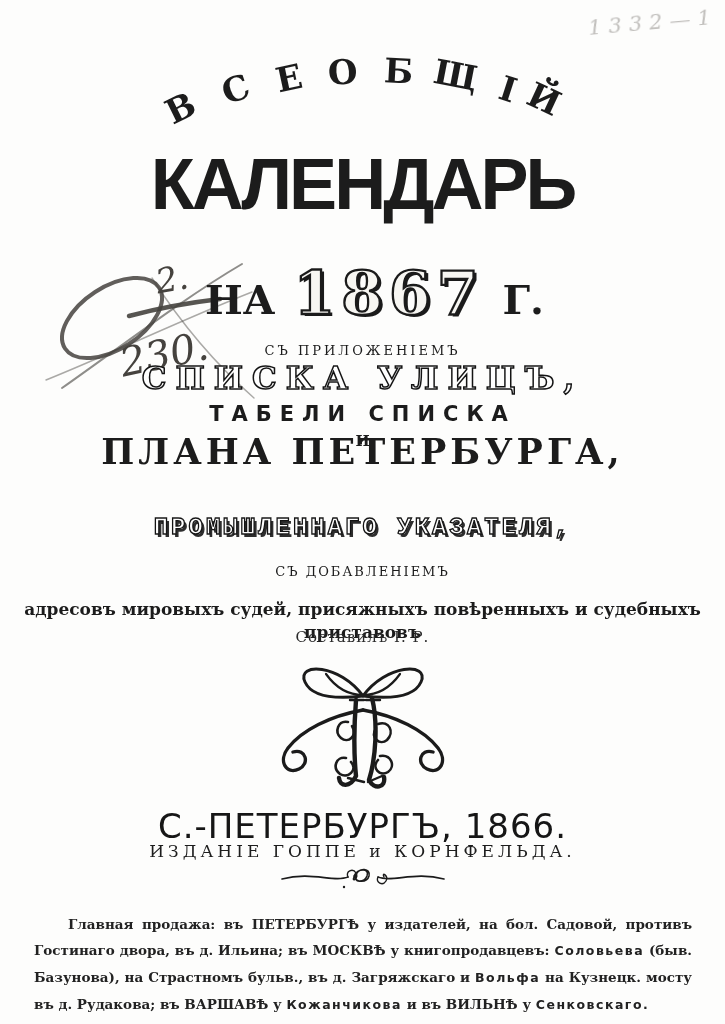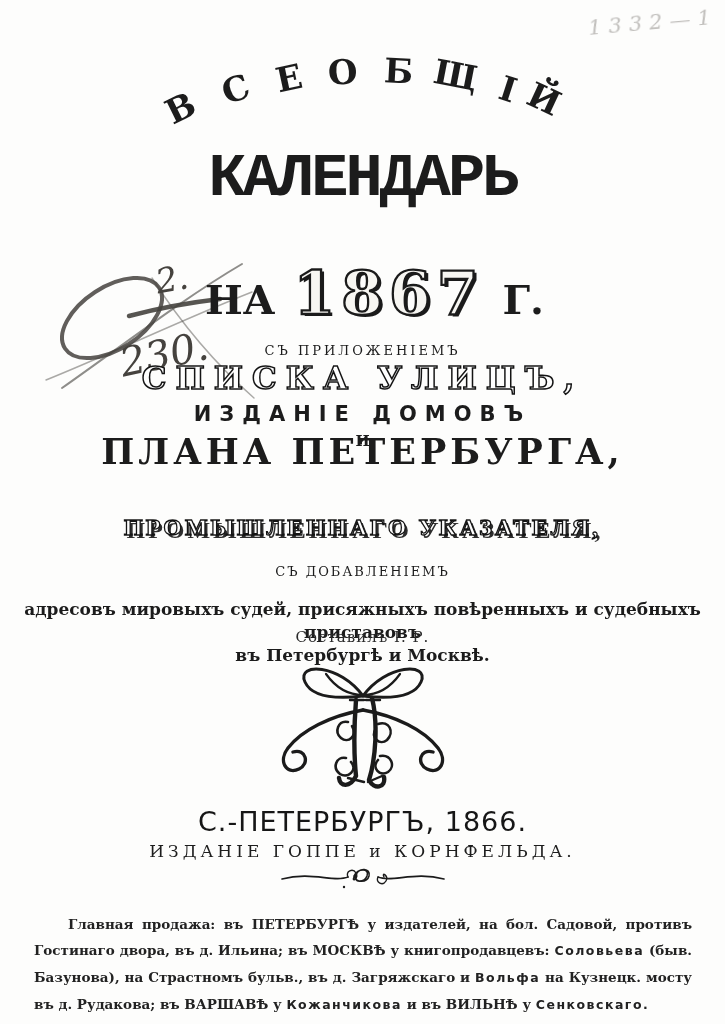--- a/index.html
+++ b/index.html
@@ -20,23 +20,23 @@
     position:absolute;
     font-family:"DejaVu Serif", serif;
     font-weight:700;
     font-size:34px;
     transform-origin:center center;
   }
 
   
   .main-title{
     top:143px;
-    font-family:Liberation Mono, monospace;
+    font-family:Liberation Sans, sans-serif;
     font-weight:700;
-    font-size:62px;
+    font-size:72px;
     letter-spacing:-3px;
     white-space:nowrap;
   }
 
   
   .edition-row{
     top:258px;left:0;width:725px;
     display:flex;justify-content:center;align-items:baseline;
     gap:18px;padding-left:24px;box-sizing:border-box;
   }
@@ -71,40 +71,40 @@
   }
   .and-line{top:432px;font-size:15px;font-weight:700;}
   .city-plan{
     top:431px;
     font-family:"DejaVu Serif", serif;
     font-weight:700;font-size:35px;letter-spacing:4px;
   }
   .as-well{top:499px;font-size:12px;letter-spacing:2px;}
   .industrial{
     top:514px;
-    font-family:Liberation Serif, serif;
+    font-family:Liberation Mono, monospace;
     font-weight:700;font-size:24px;letter-spacing:3px;
     color:#fdfdfd;
     -webkit-text-stroke:1.3px #141414;
     text-shadow:2.5px 2.5px 0 #2e2e2e;
   }
   .with-addition{top:558px;font-size:13px;letter-spacing:2px;}
   .addresses{
     top:598px;
     font-family:"DejaVu Serif", serif;
     font-weight:700;font-size:17px;line-height:23px;
   }
   .compiled{top:628px;font-size:15px;letter-spacing:1px;color:#2a2a2a;}
 
   .monogram-wrap{top:656px;left:50%;transform:translateX(-50%);}
 
   .city-year{
     top:806px;
     font-family:"DejaVu Sans", sans-serif;
-    font-weight:400;font-size:27px;letter-spacing:1px;color:#161616;
+    font-weight:400;font-size:34px;letter-spacing:1px;color:#161616;
   }
   .publisher{
     top:841px;
     font-family:"DejaVu Serif", serif;
     font-size:17px;letter-spacing:4px;color:#1d1d1d;
   }
   .divider-wrap{top:864px;left:50%;transform:translateX(-50%);}
 
   .sales-note{
     top:897px;left:34px;width:658px;
@@ -167,34 +167,33 @@
   <div class="abs edition-row">
     <span class="edition-prefix">НА</span>
     <span class="edition-year">1867</span>
     <span class="edition-suffix">Г.</span>
   </div>
 
   <div class="abs centered small-caps-line" style="top:337px;">СЪ ПРИЛОЖЕНІЕМЪ</div>
 
   <div class="abs centered street-list">СПИСКА УЛИЦЪ,</div>
 
-  <div class="abs centered house-table">ИЗДАНІЕ ДОМОВЪ</div>
+  <div class="abs centered house-table">ТАБЕЛИ СПИСКА</div>
 
   <div class="abs centered and-line">И</div>
 
   <div class="abs centered city-plan">ПЛАНА ПЕТЕРБУРГА,</div>
 
 
   <div class="abs centered industrial">ПРОМЫШЛЕННАГО УКАЗАТЕЛЯ,</div>
 
   <div class="abs centered small-caps-line with-addition">СЪ ДОБАВЛЕНІЕМЪ</div>
 
   <div class="abs centered addresses">
     <div>адресовъ мировыхъ судей, присяжныхъ повѣренныхъ и судебныхъ приставовъ</div>
-    <div>въ Петербургѣ и Москвѣ.</div>
   </div>
 
   <div class="abs centered compiled">Составилъ І. Р.</div>
 
   <div class="abs monogram-wrap">
     <svg width="190" height="145" viewBox="0 0 190 145">
 
       <path class="engrave" d="M95,40 C72,8 28,6 37,26 C45,44 78,42 95,40" stroke-width="3"></path>
       <path class="engrave" d="M95,40 C118,8 162,6 153,26 C145,44 112,42 95,40" stroke-width="3"></path>
       <path class="engrave" d="M58,18 C78,46 112,46 132,18" stroke-width="2.2"></path>

